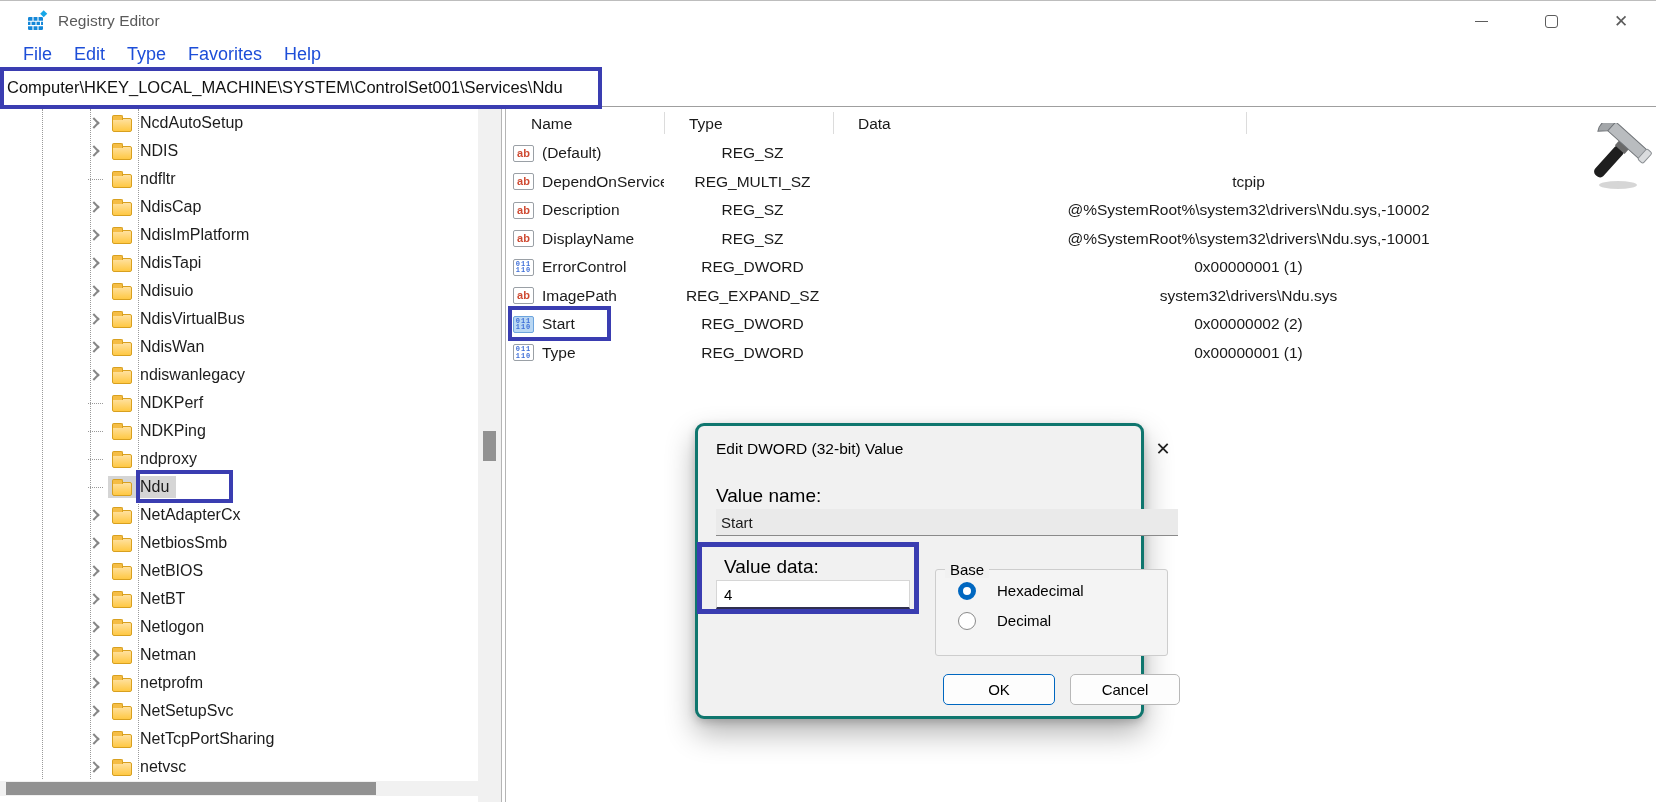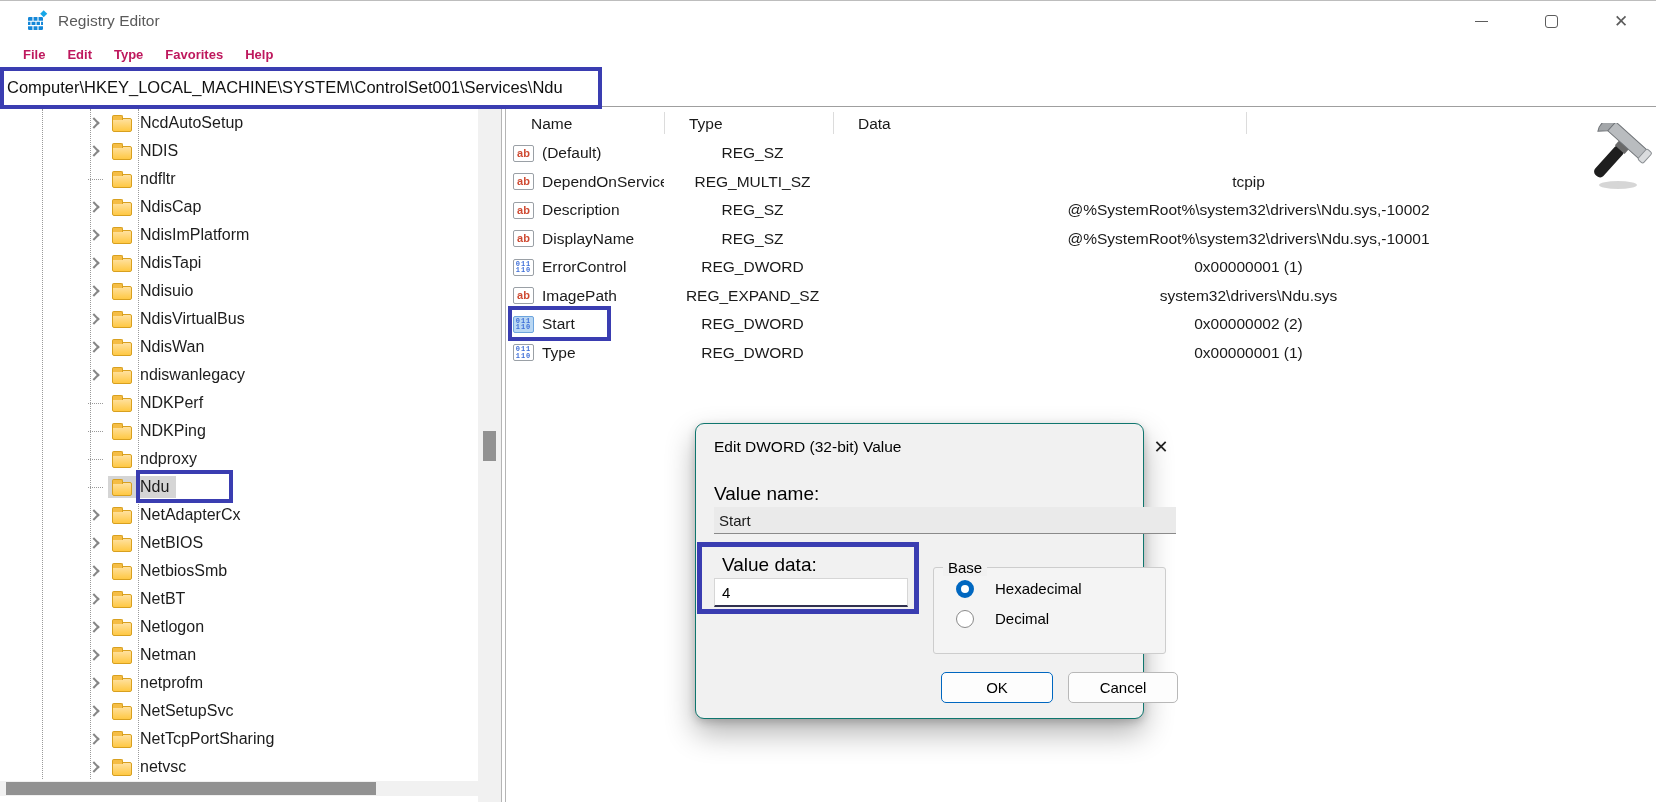--- a/index.html
+++ b/index.html
@@ -21,21 +21,21 @@
   .app-icon{margin-left:26px;width:22px;height:22px;flex:0 0 auto;}
   .title-text{margin-left:10px;font-size:15.5px;color:#5a5a5a;}
   .win-controls{position:absolute;right:0;top:0;height:40px;display:flex;align-items:center;}
   .wc{width:70px;height:40px;display:flex;align-items:center;justify-content:center;color:#5c5c5c;}
   .wc-min i{display:block;width:13px;border-top:1.6px solid #5c5c5c;}
   .wc-max i{display:block;width:13px;height:13px;border:1.6px solid #5c5c5c;border-radius:3px;}
   .wc-close{font-size:17px;}
 
   
   .menubar{position:absolute;left:0;top:40px;width:100%;height:27px;display:flex;align-items:center;padding-left:12px;}
-  .menu-item{font-size:13px;color:#be185d;padding:2px 11px;font-weight:bold;}
+  .menu-item{font-size:18px;color:#1d4ed8;padding:2px 11px;}
 
   
   .addressbar{position:absolute;left:0;top:67px;width:100%;height:39px;background:#fff;border-bottom:1px solid #9f9f9f;display:flex;align-items:center;}
   .address-text{margin-left:7px;font-size:16.5px;color:#111;white-space:nowrap;}
 
   
   .tree-pane{position:absolute;left:0;top:107px;width:478px;bottom:0;background:#fff;overflow:hidden;}
   .guide{position:absolute;top:1px;height:670px;border-left:1px dotted #9a9a9a;}
   .tree-rows{position:absolute;left:0;top:1px;width:100%;}
   .tree-row{height:28px;display:flex;align-items:center;padding-left:84px;white-space:nowrap;}
@@ -68,21 +68,21 @@
   .c-type,.c-data{padding-left:8px;overflow:hidden;}
   .vicon{width:21px;height:17px;border:1px solid #9aa0a6;border-radius:2px;background:#fff;flex:0 0 auto;
     display:flex;flex-direction:column;align-items:center;justify-content:center;overflow:hidden;}
   .vicon.string{color:var(--string-icon-red);font-weight:bold;font-size:11px;line-height:11px;letter-spacing:0;}
   .vicon.dword i{display:block;font-style:normal;font-family:"Liberation Mono","DejaVu Sans Mono",monospace;
     font-weight:bold;font-size:7px;line-height:6.5px;color:var(--dword-icon-blue);letter-spacing:1px;}
   .vicon.sel{background:#b9d7f3;border-color:#6da4dd;}
 
   
   .dialog{position:absolute;left:695px;top:422px;width:449px;height:296px;background:var(--dialog-bg);
-    border:1px solid #0f766e;border-radius:9px;box-shadow:0 14px 30px rgba(0,0,0,.30),0 3px 8px rgba(0,0,0,.18);}
+    border:3px solid #0f766e;border-radius:9px;box-shadow:0 14px 30px rgba(0,0,0,.30),0 3px 8px rgba(0,0,0,.18);}
   .dlg-title{position:absolute;left:18px;top:14px;font-size:15.5px;color:#000;}
   .dlg-close{position:absolute;left:452px;top:10px;width:26px;height:26px;display:flex;align-items:center;justify-content:center;font-size:18px;color:#222;}
   .dlg-label{position:absolute;font-size:19px;color:#000;}
   .lbl-valuename{left:18px;top:59px;}
   .field-valuename{position:absolute;left:18px;top:83px;width:462px;height:27px;background:#eaeaea;
     border-bottom:1px solid #8a8a8a;display:flex;align-items:center;padding-left:5px;font-size:15px;color:#1a1a1a;}
   .lbl-valuedata{left:26px;top:130px;text-align:center;}
   .input-valuedata{position:absolute;left:18px;top:154px;width:194px;height:29px;background:#fff;
     border:1px solid #d6d6d6;border-bottom:2px solid #30304f;display:flex;align-items:center;padding-left:7px;font-size:15px;color:#000;}
   .groupbox{position:absolute;left:237px;top:143px;width:233px;height:87px;border:1px solid #cdcdcd;border-radius:3px;background:#f4f4f4;}
@@ -297,31 +297,31 @@
       <span class="t-label">NetAdapterCx</span>
     </span>
   </div>
         <div class="tree-row">
     <span class="chev-slot">
       <span class="chev"></span>
 
     </span>
     <span class="sel-wrap">
       <span class="folder"></span>
+      <span class="t-label">NetbiosSmb</span>
+    </span>
+  </div>
+        <div class="tree-row">
+    <span class="chev-slot">
+      <span class="chev"></span>
+
+    </span>
+    <span class="sel-wrap">
+      <span class="folder"></span>
       <span class="t-label">NetBIOS</span>
-    </span>
-  </div>
-        <div class="tree-row">
-    <span class="chev-slot">
-      <span class="chev"></span>
-
-    </span>
-    <span class="sel-wrap">
-      <span class="folder"></span>
-      <span class="t-label">NetbiosSmb</span>
     </span>
   </div>
         <div class="tree-row">
     <span class="chev-slot">
       <span class="chev"></span>
 
     </span>
     <span class="sel-wrap">
       <span class="folder"></span>
       <span class="t-label">NetBT</span>

